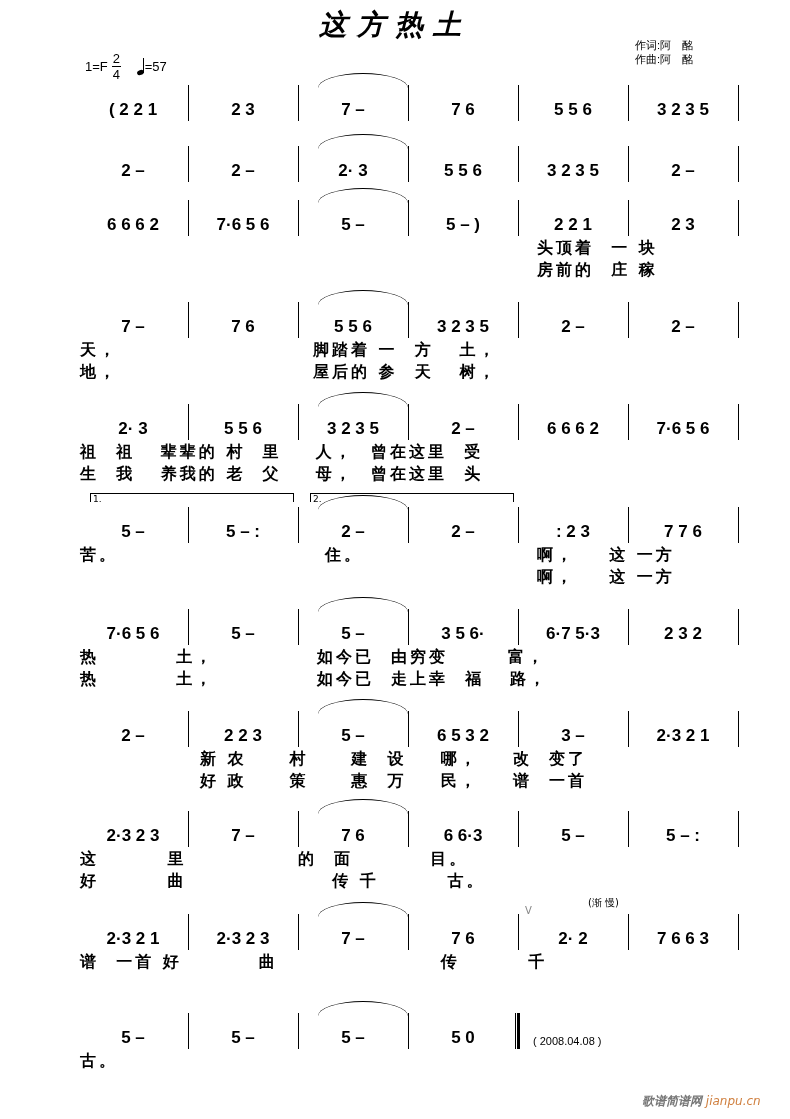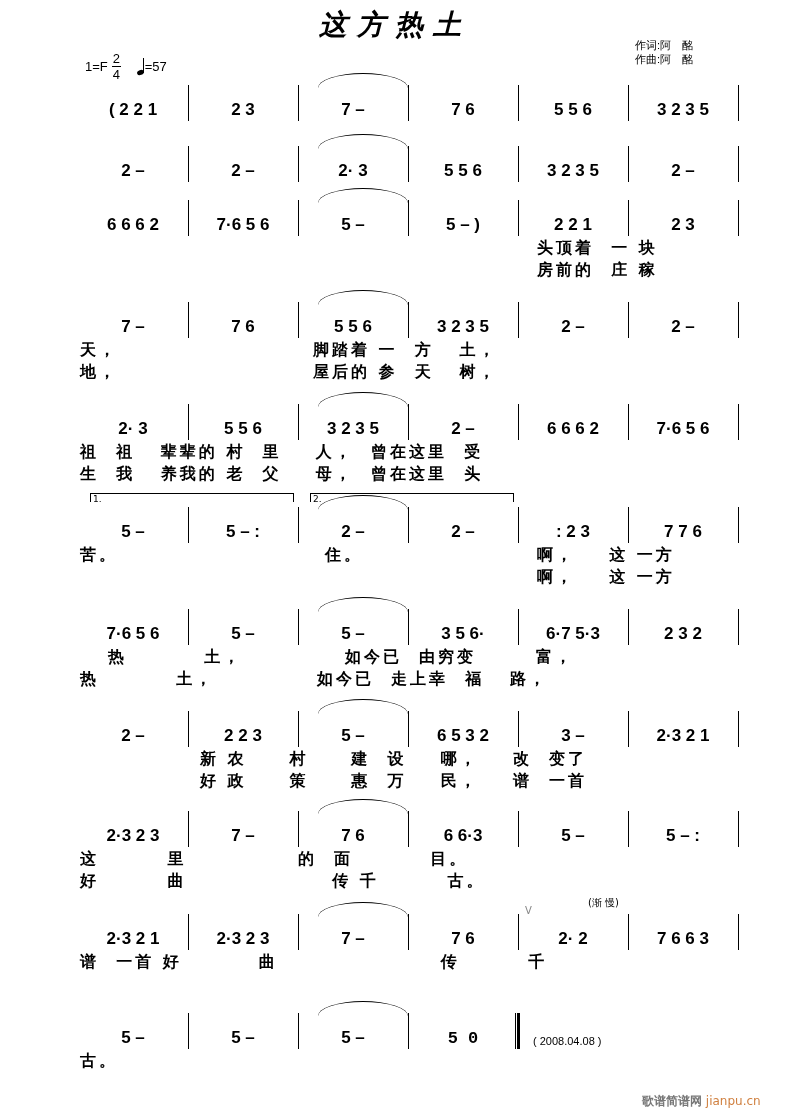--- a/index.html
+++ b/index.html
@@ -25,21 +25,21 @@
   .measure { position:absolute; top:0; height:26px; display:flex; align-items:center; justify-content:space-around;
              font-family:"Liberation Sans", sans-serif; font-weight:bold; font-size:17px; }
   .lyric { position:absolute; font-size:16px; font-family:"DejaVu Serif", serif; font-weight:bold;
            white-space:pre; letter-spacing:3px; }
   .arc { position:absolute; border-top:1.3px solid #000; border-radius:50%/100% 100% 0 0; height:14px; }
   .volta { position:absolute; border-top:1px solid #000; border-left:1px solid #000; height:8px; font-size:9px; padding-left:2px; }
   .volta.r { border-right:1px solid #000; }
   .date { position:absolute; left:533px; top:1035px; font-size:11px; font-family:"Liberation Sans", sans-serif; }
   .tempo-mark { position:absolute; left:588px; top:896px; font-size:10px; font-family:"DejaVu Sans", sans-serif; }
   .breath { position:absolute; left:525px; top:905px; font-size:10px; color:#888; }
-  .wm { position:absolute; left:642px; top:1093px; font-size:12px; color:#777; font-family:"DejaVu Sans", sans-serif; }
+  .wm { position:absolute; left:642px; top:1093px; font-size:12px; color:#777; font-family:"DejaVu Sans", sans-serif;font-style:italic; }
   .wm span { color:#d08040; }
 </style>
 </head>
 <body>
 
 <div class="title">这方热土</div>
 
 <div class="key">
   <span>1=F</span>
   <span class="frac">
@@ -172,21 +172,21 @@
       <div class="measure" style="left: 220px; width: 110px;">5 –</div>
       <div class="bar-line" style="left: 330px;"></div>
       <div class="measure" style="left: 330px; width: 110px;">3 5 6·</div>
       <div class="bar-line" style="left: 440px;"></div>
       <div class="measure" style="left: 440px; width: 110px;">6·7 5·3</div>
       <div class="bar-line" style="left: 550px;"></div>
       <div class="measure" style="left: 550px; width: 110px;">2 3  2</div>
       <div class="bar-line" style="left: 660px;"></div>
       <div class="arc" style="left: 240px; width: 90px; top: -24px;"></div>
     </div>
-    <div class="lyric" style="left: 80px; top: 647px; margin-left: 28px;">热         土，            如今已  由穷变       富，</div>
+    <div class="lyric" style="left: 80px; top: 647px;">热         土，            如今已  由穷变       富，</div>
     <div class="lyric" style="left: 80px; top: 669px;">热         土，            如今已  走上幸  福   路，</div>
     <div class="staff" style="top: 723px;">
       <div class="measure" style="left: 0px; width: 110px;">2   –</div>
       <div class="bar-line" style="left: 110px;"></div>
       <div class="measure" style="left: 110px; width: 110px;">2  2 3</div>
       <div class="bar-line" style="left: 220px;"></div>
       <div class="measure" style="left: 220px; width: 110px;">5 –</div>
       <div class="bar-line" style="left: 330px;"></div>
       <div class="measure" style="left: 330px; width: 110px; text-align: right;">6 5 3 2</div>
       <div class="bar-line" style="left: 440px;"></div>
@@ -231,21 +231,21 @@
       <div class="arc" style="left: 240px; width: 90px; top: -24px;"></div>
     </div>
     <div class="lyric" style="left: 80px; top: 952px;">谱  一首 好         曲                   传        千</div>
     <div class="staff" style="top: 1025px;">
       <div class="measure" style="left: 0px; width: 110px;">5   –</div>
       <div class="bar-line" style="left: 110px;"></div>
       <div class="measure" style="left: 110px; width: 110px;">5 –</div>
       <div class="bar-line" style="left: 220px;"></div>
       <div class="measure" style="left: 220px; width: 110px;">5 –</div>
       <div class="bar-line" style="left: 330px;"></div>
-      <div class="measure" style="left: 330px; width: 110px; font-family: Liberation Mono, monospace;">5   0</div>
+      <div class="measure" style="left: 330px; width: 110px;">5   0</div>
       <div class="bar-dbl" style="left: 437px;"></div>
       <div class="arc" style="left: 240px; width: 90px; top: -24px;"></div>
     </div>
     <div class="lyric" style="left: 80px; top: 1051px;">古。</div>
   </div>
 
 <div class="tempo-mark">(渐 慢)</div>
 <div class="breath">V</div>
 <div class="date">( 2008.04.08 )</div>
 <div class="wm"><b>歌谱简谱网</b> <span>jianpu.cn</span></div>

